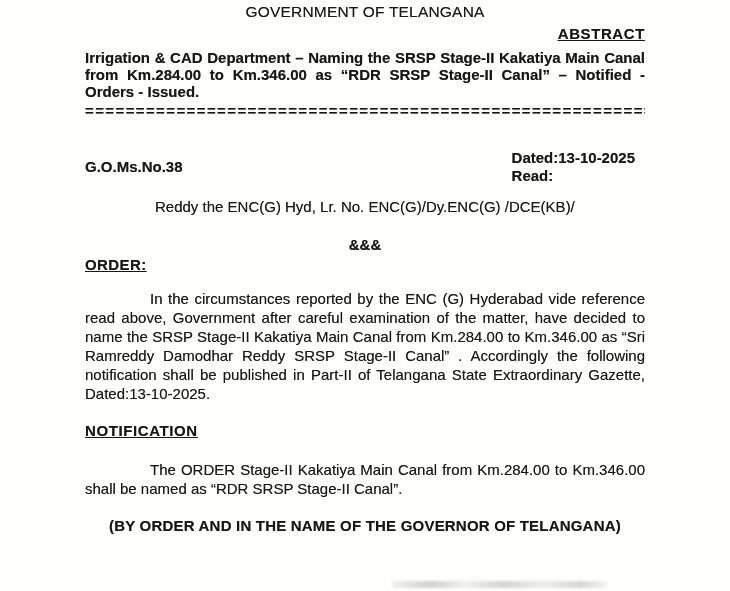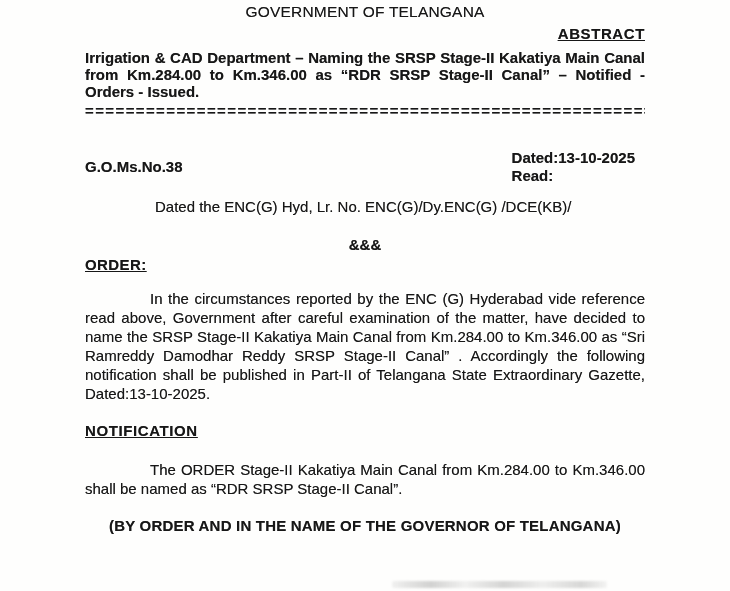--- a/index.html
+++ b/index.html
@@ -141,21 +141,21 @@
 
   <div class="go-row">
     <div>G.O.Ms.No.38</div>
     <div class="go-right">
       <div>Dated:13-10-2025</div>
       <div>Read:</div>
     </div>
   </div>
 
   <div class="reference-block">
-    <div>Dated the ENC(G) Hyd, Lr. No. ENC(G)/Dy.ENC(G) /DCE(KB)/</div>
+    <div>Reddy the ENC(G) Hyd, Lr. No. ENC(G)/Dy.ENC(G) /DCE(KB)/</div>
   </div>
 
   <div class="amp-separator">&amp;&amp;&amp;</div>
 
   <div>
     <span class="order-heading">ORDER:</span>
   </div>
 
   <div class="order-para">In the circumstances reported by the ENC (G) Hyderabad vide reference read above, Government after careful examination of the matter, have decided to name the SRSP Stage-II Kakatiya Main Canal from Km.284.00 to Km.346.00 as “Sri Ramreddy Damodhar Reddy SRSP Stage-II Canal” . Accordingly the following notification shall be published in Part-II of Telangana State Extraordinary Gazette, Dated:13-10-2025.</div>
 

